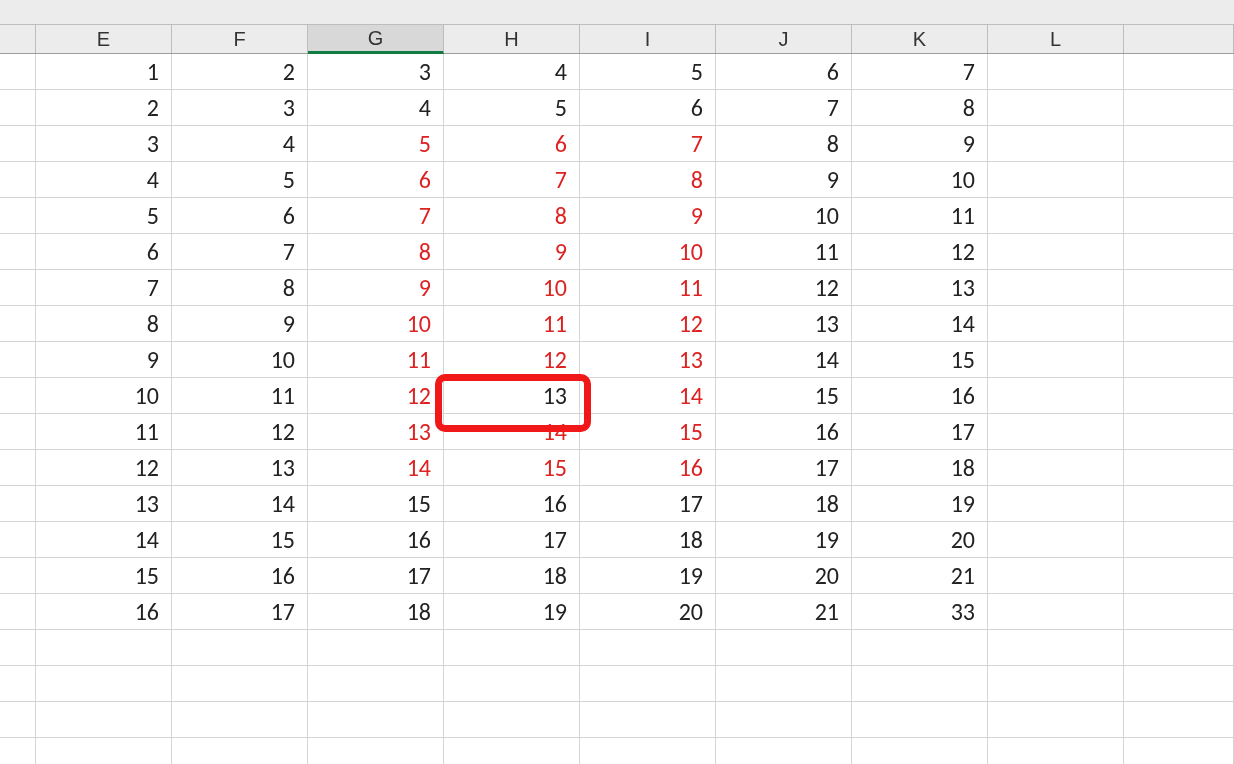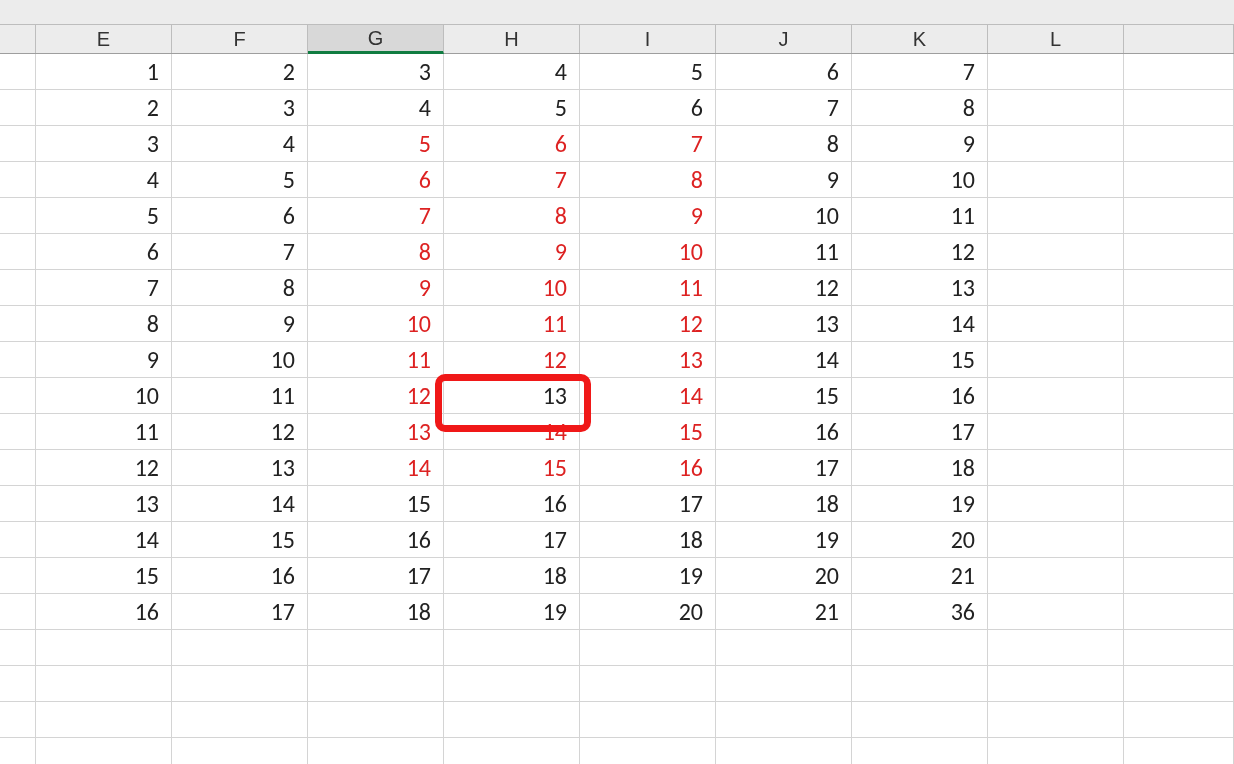--- a/index.html
+++ b/index.html
@@ -276,21 +276,21 @@
         <div class="cell w-tail"></div>
       </div>
       <div class="row">
         <div class="cell w-stub"></div>
         <div class="cell w-col">16</div>
         <div class="cell w-col">17</div>
         <div class="cell w-col">18</div>
         <div class="cell w-col">19</div>
         <div class="cell w-col">20</div>
         <div class="cell w-col">21</div>
-        <div class="cell w-col">36</div>
+        <div class="cell w-col">33</div>
         <div class="cell w-col"></div>
         <div class="cell w-tail"></div>
       </div>
       <div class="row">
         <div class="cell w-stub"></div>
         <div class="cell w-col"></div>
         <div class="cell w-col"></div>
         <div class="cell w-col"></div>
         <div class="cell w-col"></div>
         <div class="cell w-col"></div>

